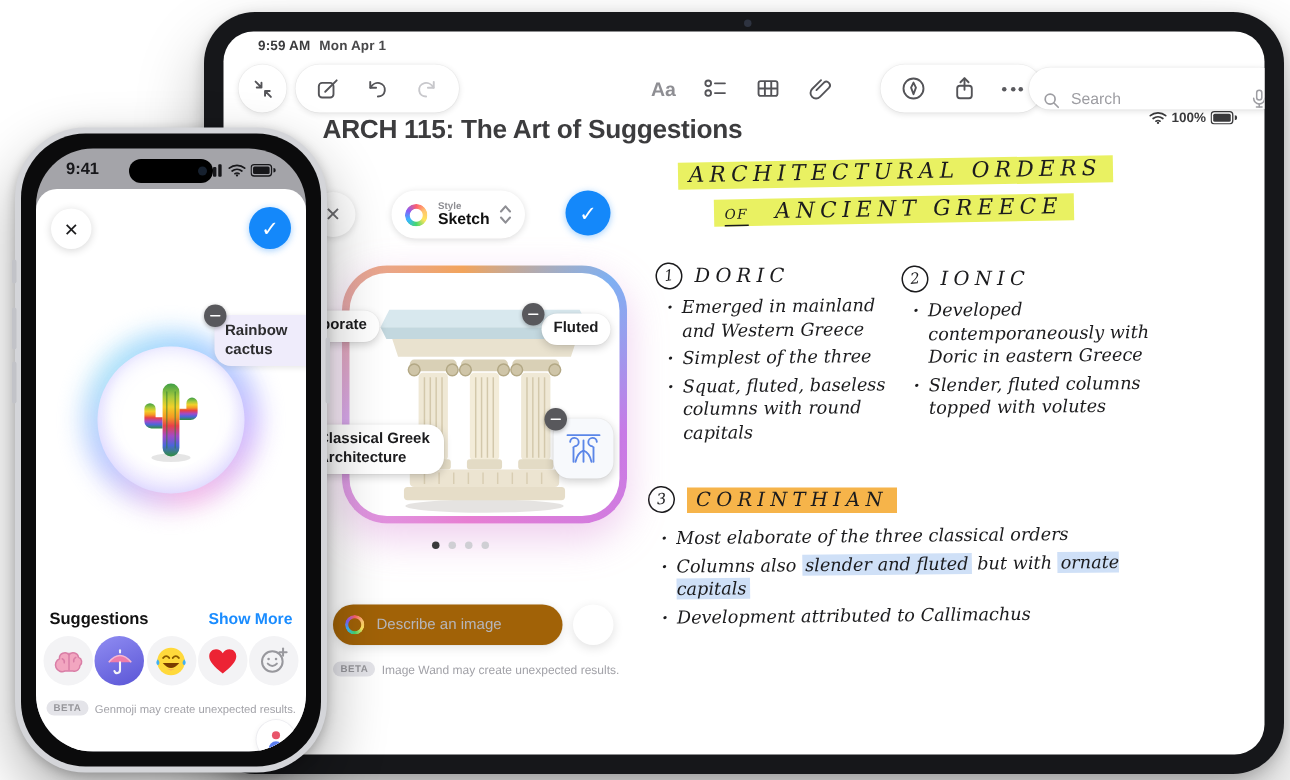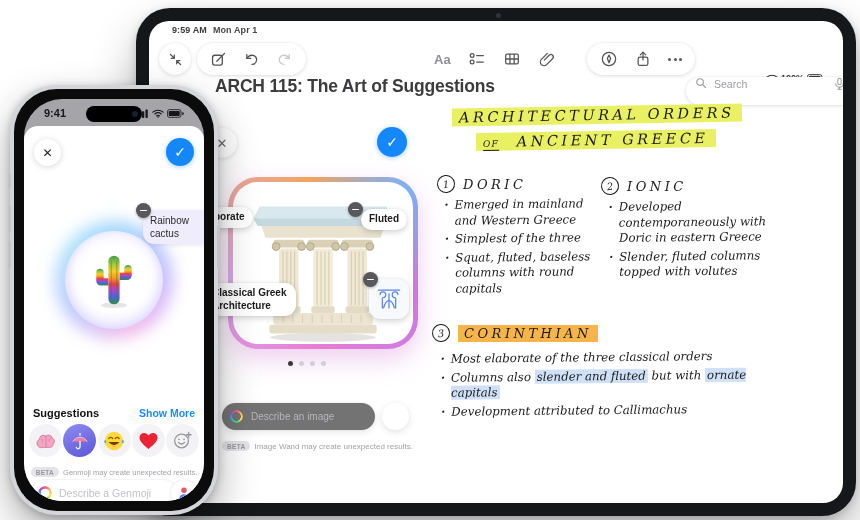--- a/index.html
+++ b/index.html
@@ -23,21 +23,21 @@
            box-shadow:0 1px 4px rgba(0,0,0,.12),0 0 0 .5px rgba(0,0,0,.04);
            display:flex;align-items:center;padding:0 13px;gap:16px;}
   .tb-plain{position:absolute;top:22px;height:32px;display:flex;align-items:center;gap:17px;}
   .tb-ico{display:flex;align-items:center;justify-content:center;}
   .aa-label{font-size:13px;font-weight:600;color:#8e8e93;}
   .dots3{display:flex;gap:2.5px;}
   .dots3 i{width:3px;height:3px;border-radius:50%;background:#5a5a5e;}
 
   .search-pill{position:absolute;left:537px;top:24px;width:150px;height:28px;border-radius:14px;background:#fff;
                box-shadow:0 1px 4px rgba(0,0,0,.12),0 0 0 .5px rgba(0,0,0,.04);
-               display:flex;align-items:flex-start;padding:0 9px;gap:5px;margin-top:32px;}
+               display:flex;align-items:flex-end;padding:0 9px;gap:5px;}
   .ghost-input{border:none;outline:none;background:transparent;font-family:inherit;flex:1;min-width:0;}
   .search-pill .ghost-input{font-size:10.5px;color:#3c3c3e;}
   .search-pill .ghost-input::placeholder{color:#9d9da2;}
 
   .note-title{position:absolute;left:66px;top:55px;font-size:17.5px;font-weight:800;color:#3c3c3e;letter-spacing:-.2px;}
 
   
   .hw{font-family:"DejaVu Serif","Liberation Serif",serif;font-style:italic;color:#1b1b1d;}
   .hl-yellow{background:#e9f162;padding:1px 7px;}
   .hl-orange{background:#f6b44a;padding:1px 6px;}
@@ -83,21 +83,21 @@
   .chip-sketch{left:220px;top:258px;width:40px;height:40px;border-radius:11px;background:#f7f9fc;padding:2px;box-sizing:border-box;
                display:flex;align-items:center;justify-content:center;}
   .minus-btn{position:absolute;width:15px;height:15px;border-radius:50%;background:#58585c;
              box-shadow:0 1px 3px rgba(0,0,0,.3);display:flex;align-items:center;justify-content:center;}
   .minus-btn::after{content:"";width:7px;height:1.6px;background:#fff;border-radius:1px;}
 
   .page-dots{position:absolute;left:139px;top:340px;display:flex;gap:6px;}
   .page-dots i{width:5px;height:5px;border-radius:50%;background:#cfcfd4;}
   .page-dots i.active{background:#3a3a3c;}
 
-  .describe-pill{position:absolute;left:73px;top:382px;width:153px;height:27px;border-radius:13.5px;background:#737373;
+  .describe-pill{position:absolute;left:73px;top:382px;width:153px;height:27px;border-radius:13.5px;background:#a16207;
                  box-shadow:0 2px 7px rgba(0,0,0,.10),0 0 0 .5px rgba(0,0,0,.04);
                  display:flex;align-items:center;padding:0 8px;gap:6px;box-sizing:border-box;}
   .describe-pill .ghost-input{font-size:10px;}
   .describe-pill .ghost-input::placeholder{color:#b6b6bc;}
   .plus-btn{position:absolute;left:233px;top:382px;width:27px;height:27px;border-radius:50%;background:#fff;
             box-shadow:0 2px 7px rgba(0,0,0,.12);display:flex;align-items:center;justify-content:center;}
   .beta-row{position:absolute;display:flex;align-items:center;gap:4px;}
   .ipad-beta{left:73px;top:420px;}
   .beta-badge{font-size:6.5px;font-weight:800;background:#e4e4e9;color:#96969b;padding:1.5px 5px;border-radius:6px;letter-spacing:.3px;}
   .beta-text{font-size:8px;color:#a2a2a8;}
@@ -126,21 +126,21 @@
   .bubble{position:absolute;left:31px;top:95px;width:118px;height:118px;}
   .bubble-glow{position:absolute;inset:0;border-radius:50%;
                background:conic-gradient(from 20deg,#9fd0ff,#c9b6ff,#f3b6e6,#b9c6ff,#a8e0f8,#9fd0ff);
                filter:blur(8px);opacity:.95;}
   .bubble-core{position:absolute;inset:10px;border-radius:50%;
                background:radial-gradient(circle at 50% 42%,#ffffff 52%,#f1ecff 78%,#e2d9fb 100%);
                box-shadow:inset 0 0 14px rgba(150,140,255,.35);
                display:flex;align-items:center;justify-content:center;}
 
   .rc-chip{position:absolute;left:119px;top:84px;width:58px;background:#efecfb;border-radius:11px;padding:4px 7px;
-           font-size:10px;font-weight:400;color:#2c2c2e;line-height:1.3;box-shadow:0 1px 4px rgba(0,0,0,.10);}
+           font-size:10px;font-weight:700;color:#2c2c2e;line-height:1.3;box-shadow:0 1px 4px rgba(0,0,0,.10);}
 
   .sugg-label{position:absolute;left:9px;top:281px;font-size:11px;font-weight:800;color:#111;}
   .show-more{position:absolute;right:9px;top:281px;font-size:10.5px;font-weight:600;color:#1a8cff;}
   .sugg-row{position:absolute;left:5px;right:5px;top:298px;display:flex;justify-content:space-between;}
   .sugg{width:33px;height:33px;border-radius:50%;background:#f3f3f5;display:flex;align-items:center;justify-content:center;}
   .sugg-umbrella{background:linear-gradient(155deg,#908df2,#5a55d6);}
 
   .iph-beta{left:0;right:0;top:341px;justify-content:center;}
   .iph-beta .beta-text{font-size:7.5px;}
   .gm-input{position:absolute;left:7px;top:354px;width:146px;height:26px;border-radius:13px;background:#fff;
@@ -314,20 +314,33 @@
       <div class="hw hw-bullets" style="left:292px;top:329px;width:348px;">
         <div class="b">Most elaborate of the three classical orders</div>
         <div class="b"><span>Columns also </span><span class="hl-blue">slender and fluted</span><span> but with </span><span class="hl-blue">ornate capitals</span></div>
         <div class="b">Development attributed to Callimachus</div>
       </div>
 
       <div class="wand-x">
           <span>✕</span>
         </div>
 
+      <div class="style-pill">
+        <span class="ai-donut"></span>
+        <span class="style-text">
+          <span class="style-cap">Style</span>
+          <span class="style-val">Sketch</span>
+        </span>
+        <svg width="8" height="14" viewBox="0 0 8 14">
+            <g fill="none" stroke="#8e8e93" stroke-width="1.4" stroke-linecap="round" stroke-linejoin="round">
+              <polyline points="1,5 4,1.6 7,5"></polyline>
+              <polyline points="1,9 4,12.4 7,9"></polyline>
+            </g>
+          </svg>
+      </div>
 
       <div class="blue-check wand-check">
           <span>✓</span>
         </div>
 
       <div class="gen-card">
         <div class="gen-card-inner">
           <svg width="166" height="148" viewBox="0 0 170 150">
             <ellipse cx="85" cy="144" rx="54" ry="4.5" fill="rgba(110,100,90,.18)"></ellipse>
             <polygon points="20,10 150,10 156,22 14,22" fill="#d8e8ee"></polygon>
@@ -564,24 +577,20 @@
                   <circle cx="12.6" cy="9.8" r=".9" fill="#98989d"></circle>
                 </svg>
             </div>
           </div>
 
           <div class="beta-row iph-beta">
             <span class="beta-badge">BETA</span>
             <span class="beta-text">Genmoji may create unexpected results.</span>
           </div>
 
-          <div class="gm-input">
-            <span class="ai-donut" style="width:14px;height:14px;"></span>
-            <input class="ghost-input" readonly="" placeholder="Describe a Genmoji" style="">
-          </div>
           <div class="person-btn">
             <svg width="14" height="14" viewBox="0 0 14 14">
                 <circle cx="7" cy="4.2" r="2.7" fill="#e8556a"></circle>
                 <path d="M2.2 13 a4.8 4.8 0 0 1 9.6 0 z" fill="#5a7df0"></path>
               </svg>
           </div>
 
         </div>
       </div>
     </div>

